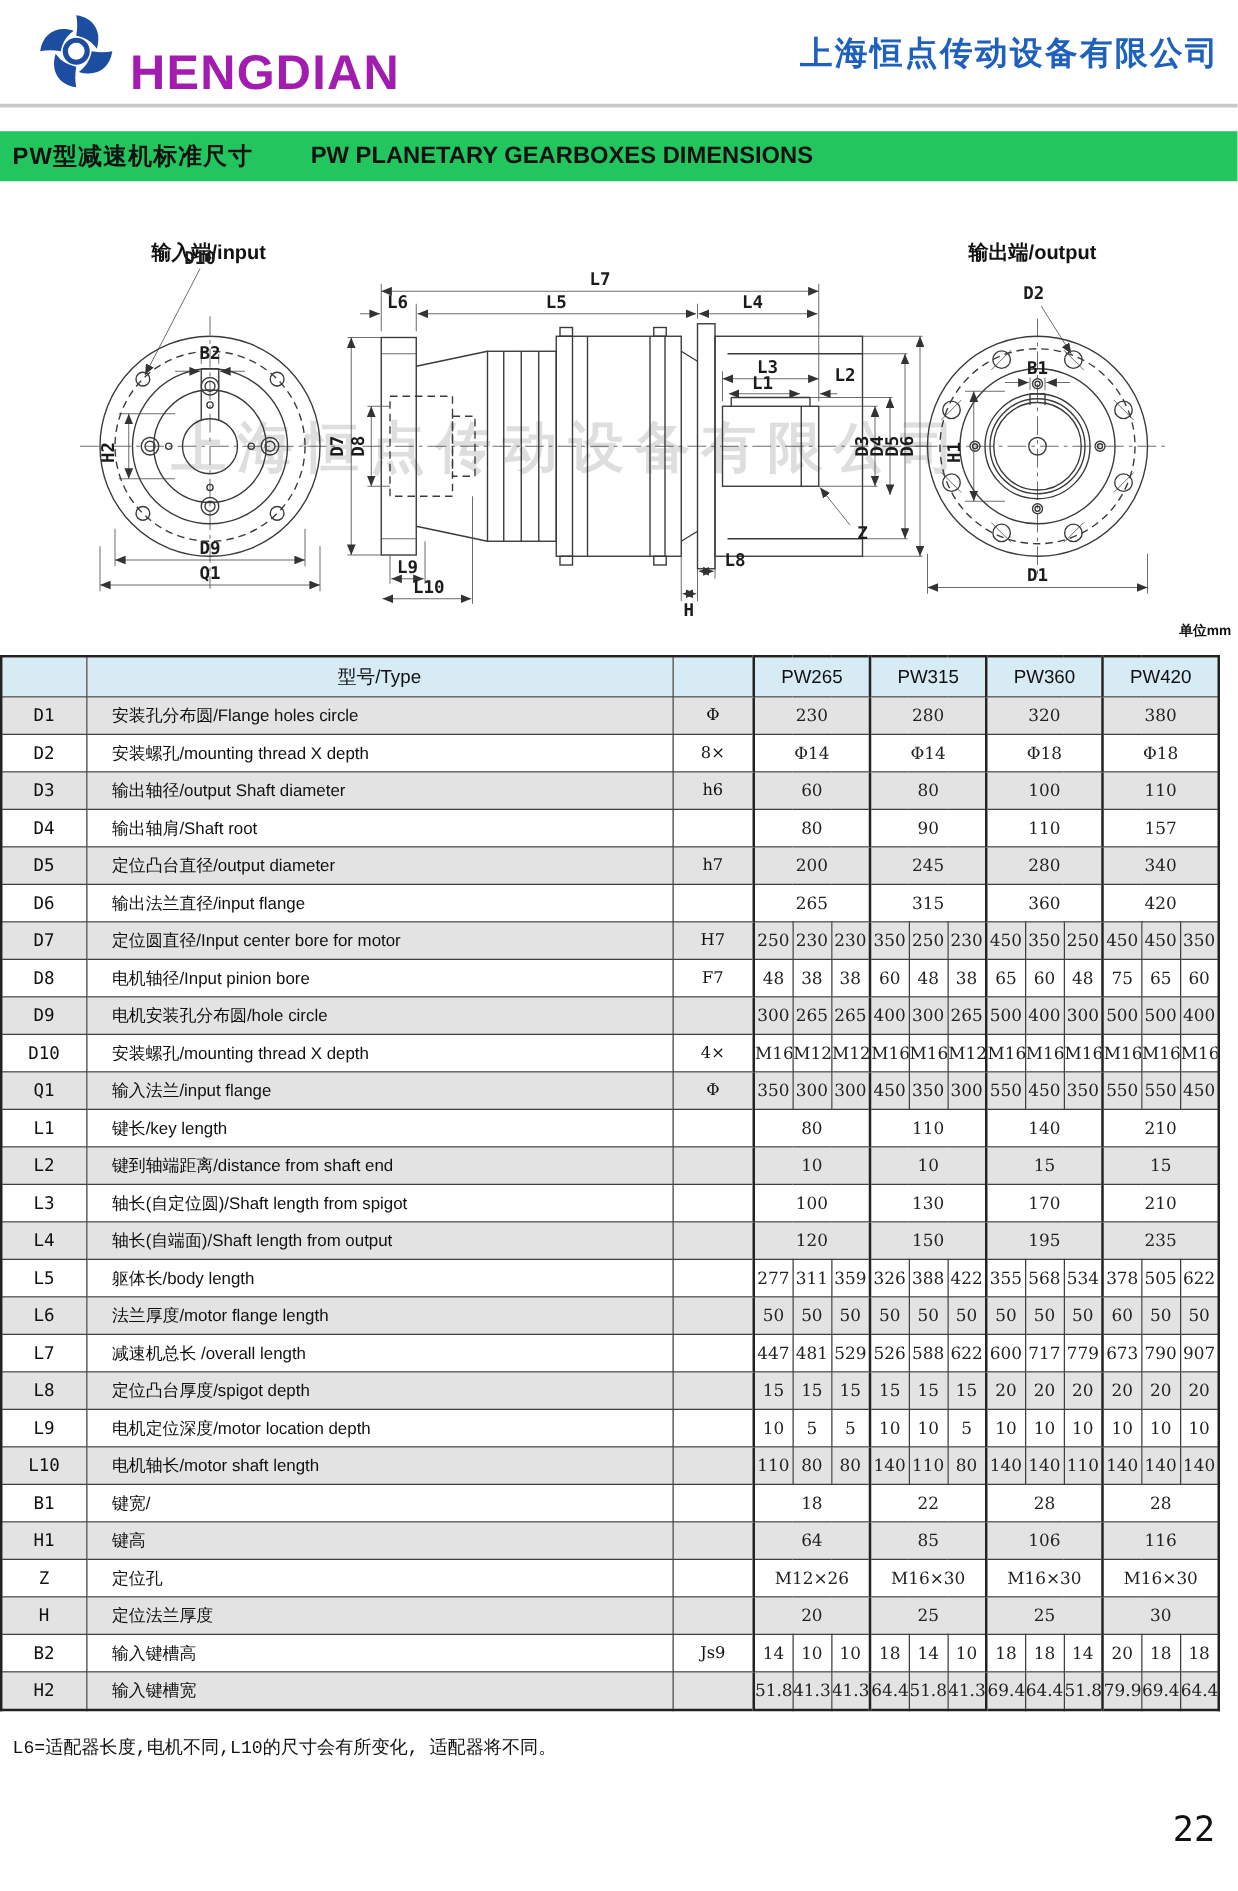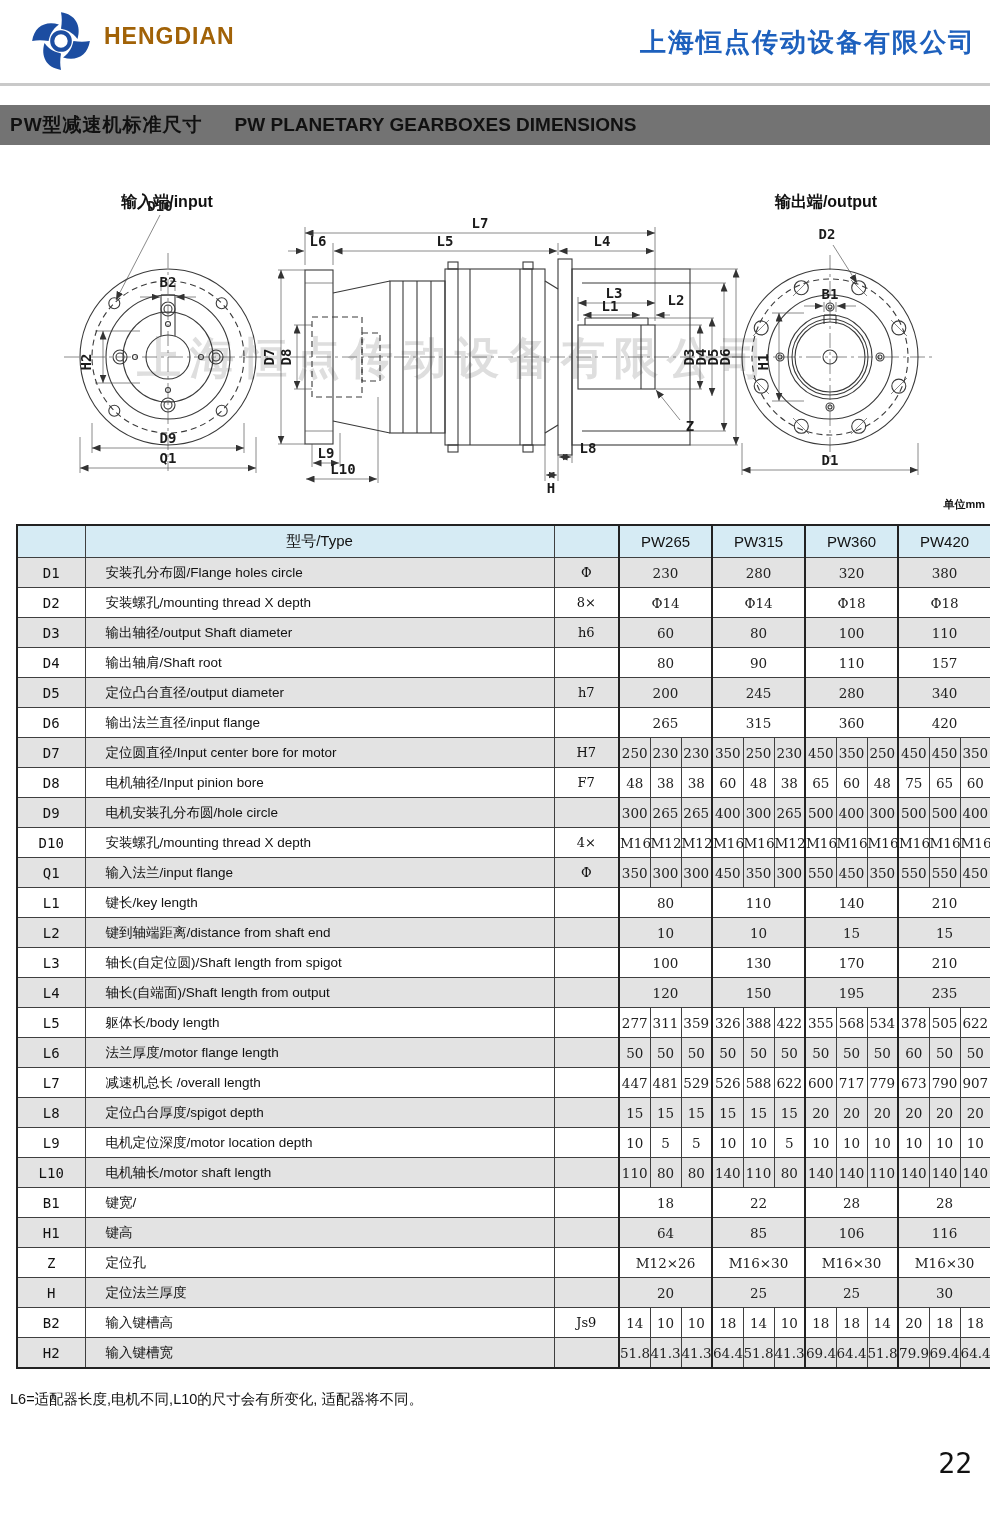--- a/index.html
+++ b/index.html
@@ -2,59 +2,59 @@
 <html><head>
 <meta charset="utf-8">
 <style>
   html,body{margin:0;padding:0;}
   body{width:990px;height:1513px;position:relative;background:#fff;overflow:hidden;
        font-family:"Liberation Sans",sans-serif;color:#111;}
   
   .header{position:absolute;top:0;left:0;width:990px;height:83px;background:#fff;
           border-bottom:3px solid #c9c9c9;}
   .logo{position:absolute;left:28px;top:8px;width:66px;height:66px;}
-  .logo-text{position:absolute;left:104px;top:23px;font-size:23px;font-weight:bold;
-             color:#a16207;letter-spacing:1px;}
+  .logo-text{position:absolute;left:104px;top:37px;font-size:39px;font-weight:bold;
+             color:#a21caf;letter-spacing:1px;}
   .company{position:absolute;right:14px;top:25px;font-size:26px;font-weight:bold;
            color:#1d60bd;font-family:"Liberation Serif",serif;letter-spacing:2px;}
   
-  .title-bar{position:absolute;top:105px;left:0;width:990px;height:40px;background:#737373;
+  .title-bar{position:absolute;top:105px;left:0;width:990px;height:40px;background:#22c55e;
              display:flex;align-items:center;}
   .title-cn{font-size:19px;font-weight:bold;margin-left:10px;letter-spacing:1px;}
-  .title-en{font-size:19px;font-weight:bold;margin-left:32px;letter-spacing:0px;}
+  .title-en{font-size:19px;font-weight:bold;margin-left:46px;letter-spacing:0px;}
   
   .drawing{position:absolute;top:175px;left:0;width:990px;height:325px;}
   .ln{stroke:#3a3a3a;stroke-width:1.1;fill:none;}
   .lt{stroke:#4a4a4a;stroke-width:0.65;fill:none;}
   .dsh{stroke-dasharray:6 4;}
   .cl{stroke-dasharray:15 4 3 4;}
   .dim{font:bold 14px "DejaVu Sans Mono",monospace;fill:#1b1b1b;}
   .cnl{font:bold 16px "Liberation Sans",sans-serif;fill:#111;}
   .wm{font:bold 44px "Liberation Sans",sans-serif;fill:#dedede;letter-spacing:9px;}
   
   .units{position:absolute;top:497px;right:5px;font-size:11px;font-weight:bold;}
   
-  .table-wrap{position:absolute;top:524px;left:16px;width:974px;}
+  .table-wrap{position:absolute;top:524px;left:0;width:974px;}
   table{border-collapse:collapse;table-layout:fixed;width:974px;border:2px solid #222;}
   td,th{border:1px solid #3f3f3f;padding:0;overflow:hidden;white-space:nowrap;
         height:29px;font-weight:normal;}
   tr.hd1 th{height:31px;background:#d6ebf4;}
   tr.hd2 th{height:30px;background:#fff;}
   th.htxt{font-size:15px;}
   th.stage{font-family:"DejaVu Serif",serif;font-size:13px;}
   td.code{text-align:center;font-family:"DejaVu Sans Mono",monospace;font-size:14px;}
   td.lbl{text-align:left;padding-left:20px;font-size:13.5px;}
   td.unit{text-align:center;font-family:"DejaVu Serif",serif;font-size:13px;}
   td.val{text-align:center;font-family:"DejaVu Serif",serif;font-size:13.5px;color:#222;}
   tr.gray td{background:#e3e3e3;}
   tr.white td{background:#ffffff;}
   .bl2{border-left-width:2px !important;border-left-color:#222 !important;}
   
   .notes{position:absolute;top:1386px;left:10px;line-height:26px;}
-  .note-cn{font-size:14.5px;}
+  .note-cn{font-size:14.5px;font-family:Liberation Mono, monospace;}
   .note-en{font-size:14px;font-family:"Liberation Mono",monospace;}
   .page-num{position:absolute;top:1447px;right:18px;font-size:28px;
             font-family:"DejaVu Sans Mono",monospace;}
 </style>
 </head>
 <body>
 
 <div class="header">
   <svg class="logo" viewBox="0 0 64 64">
     <g fill="#1c4da1">

